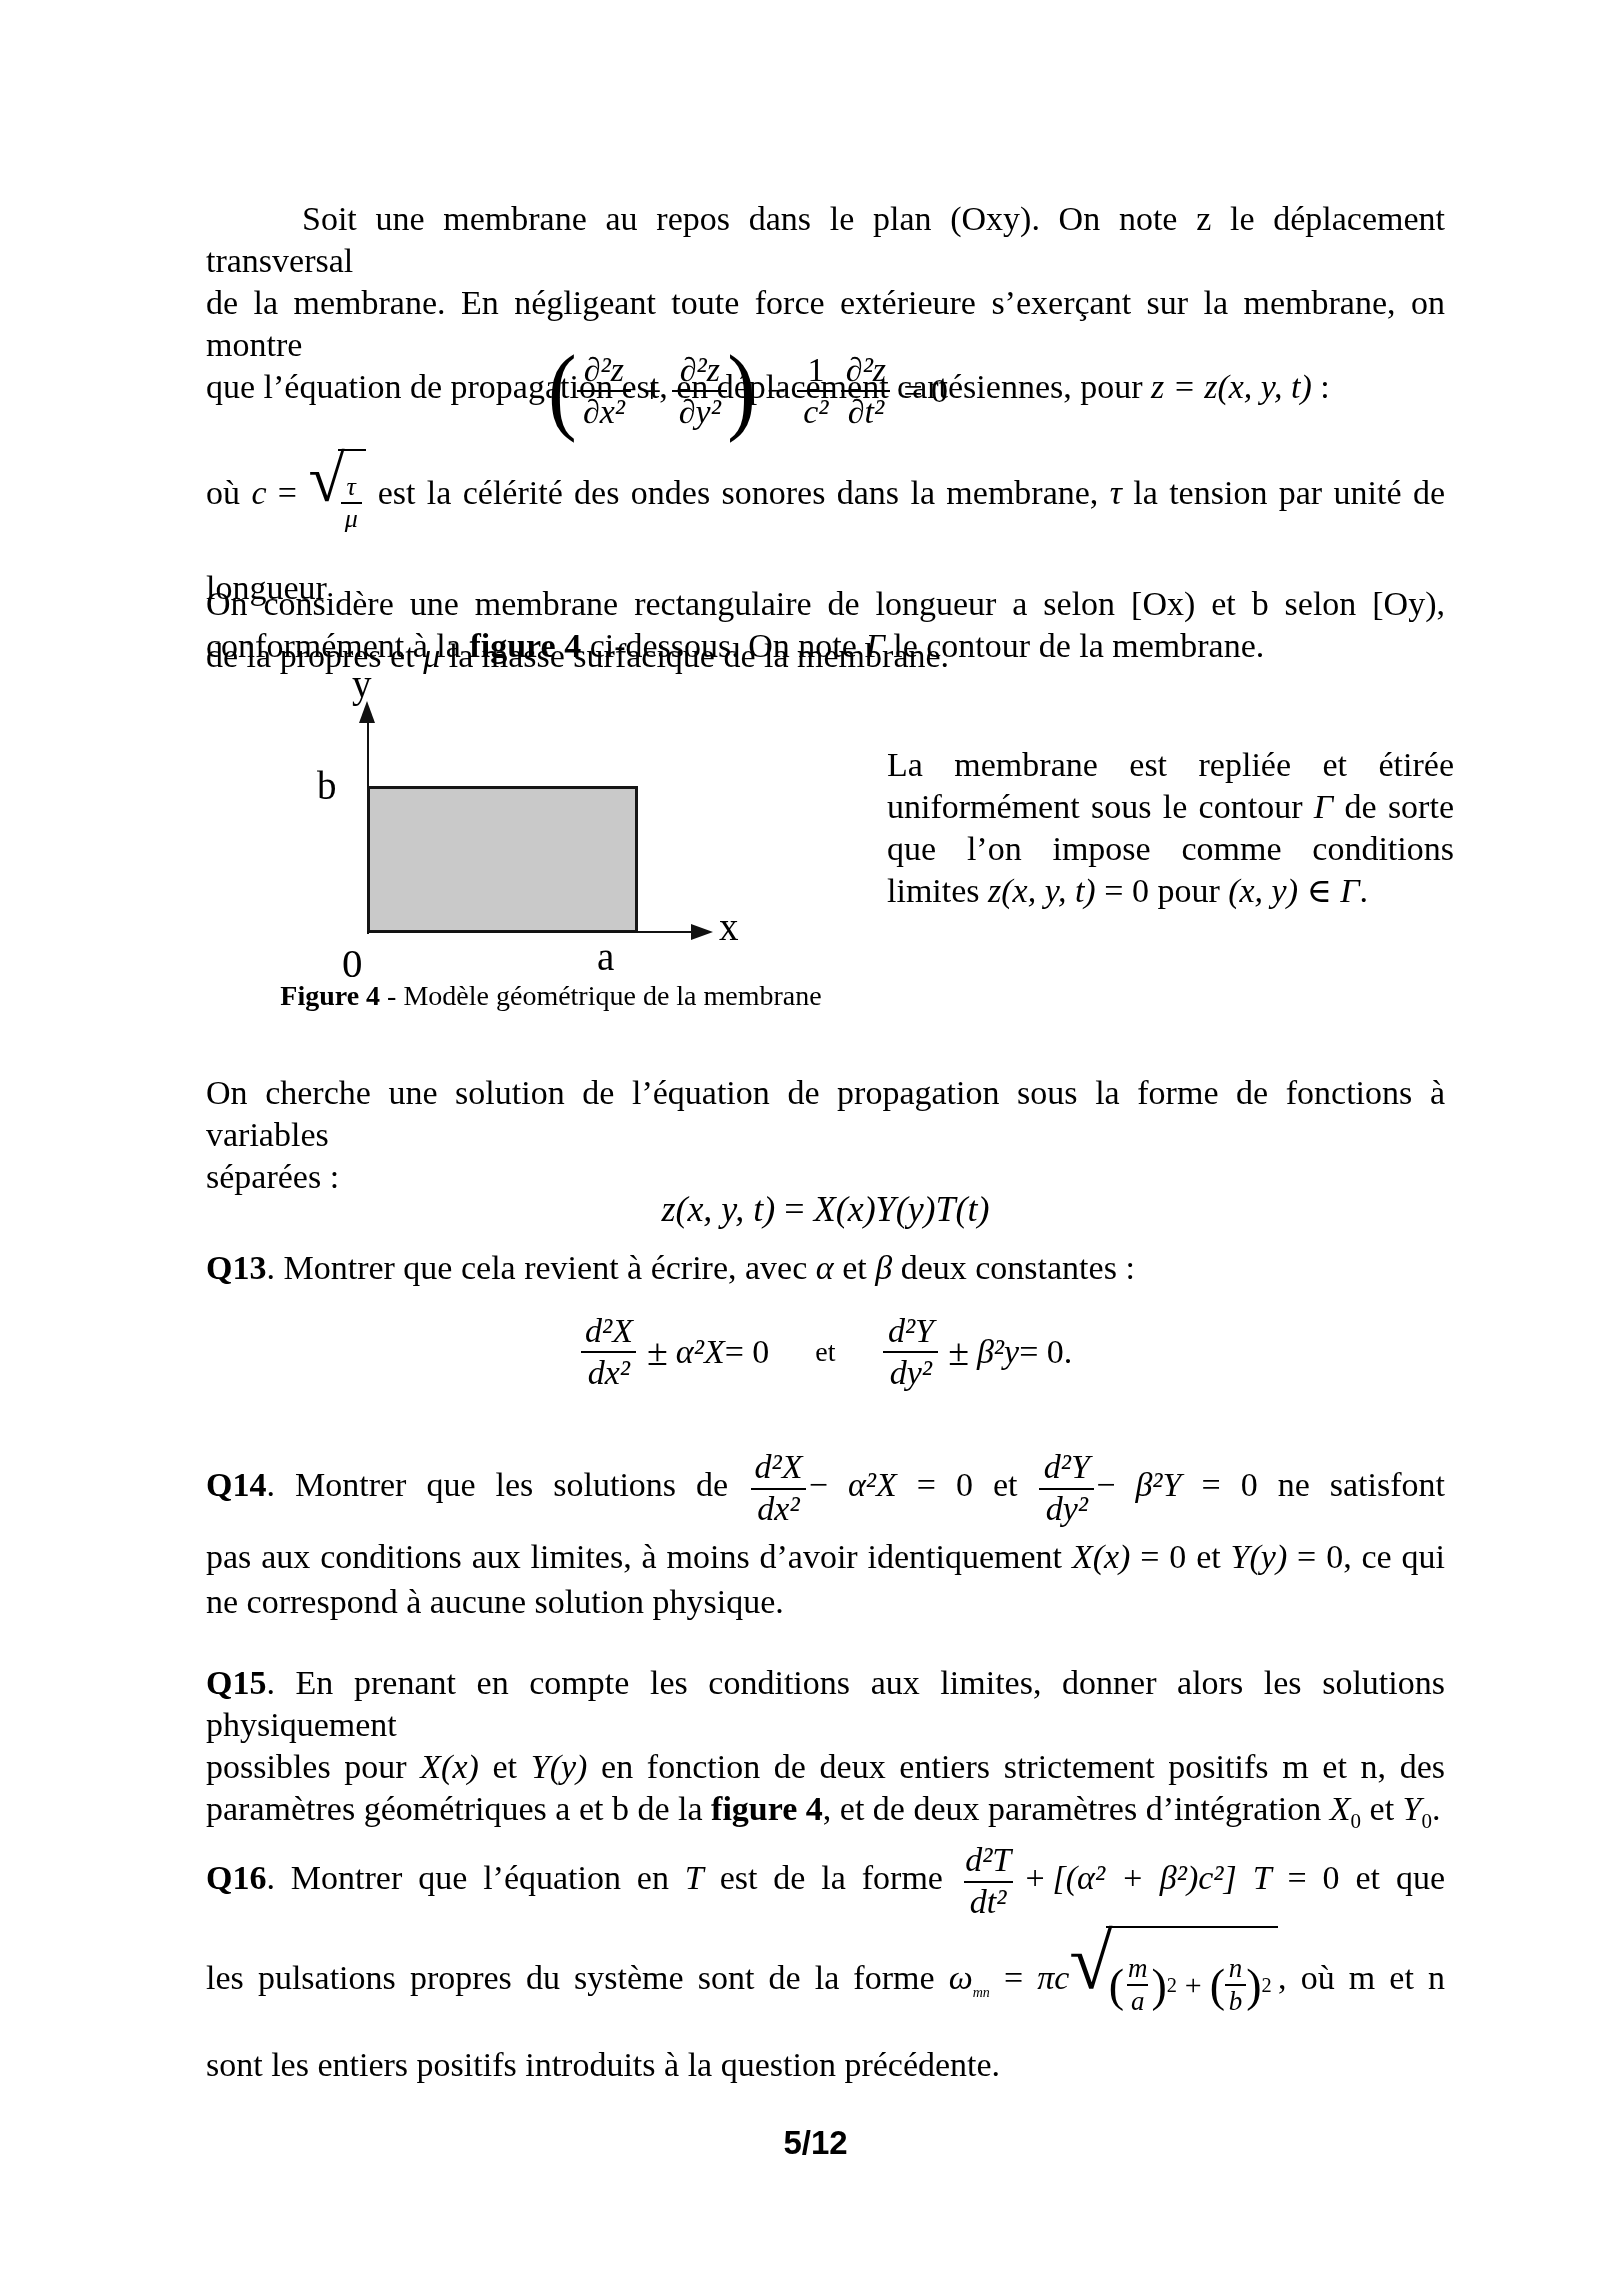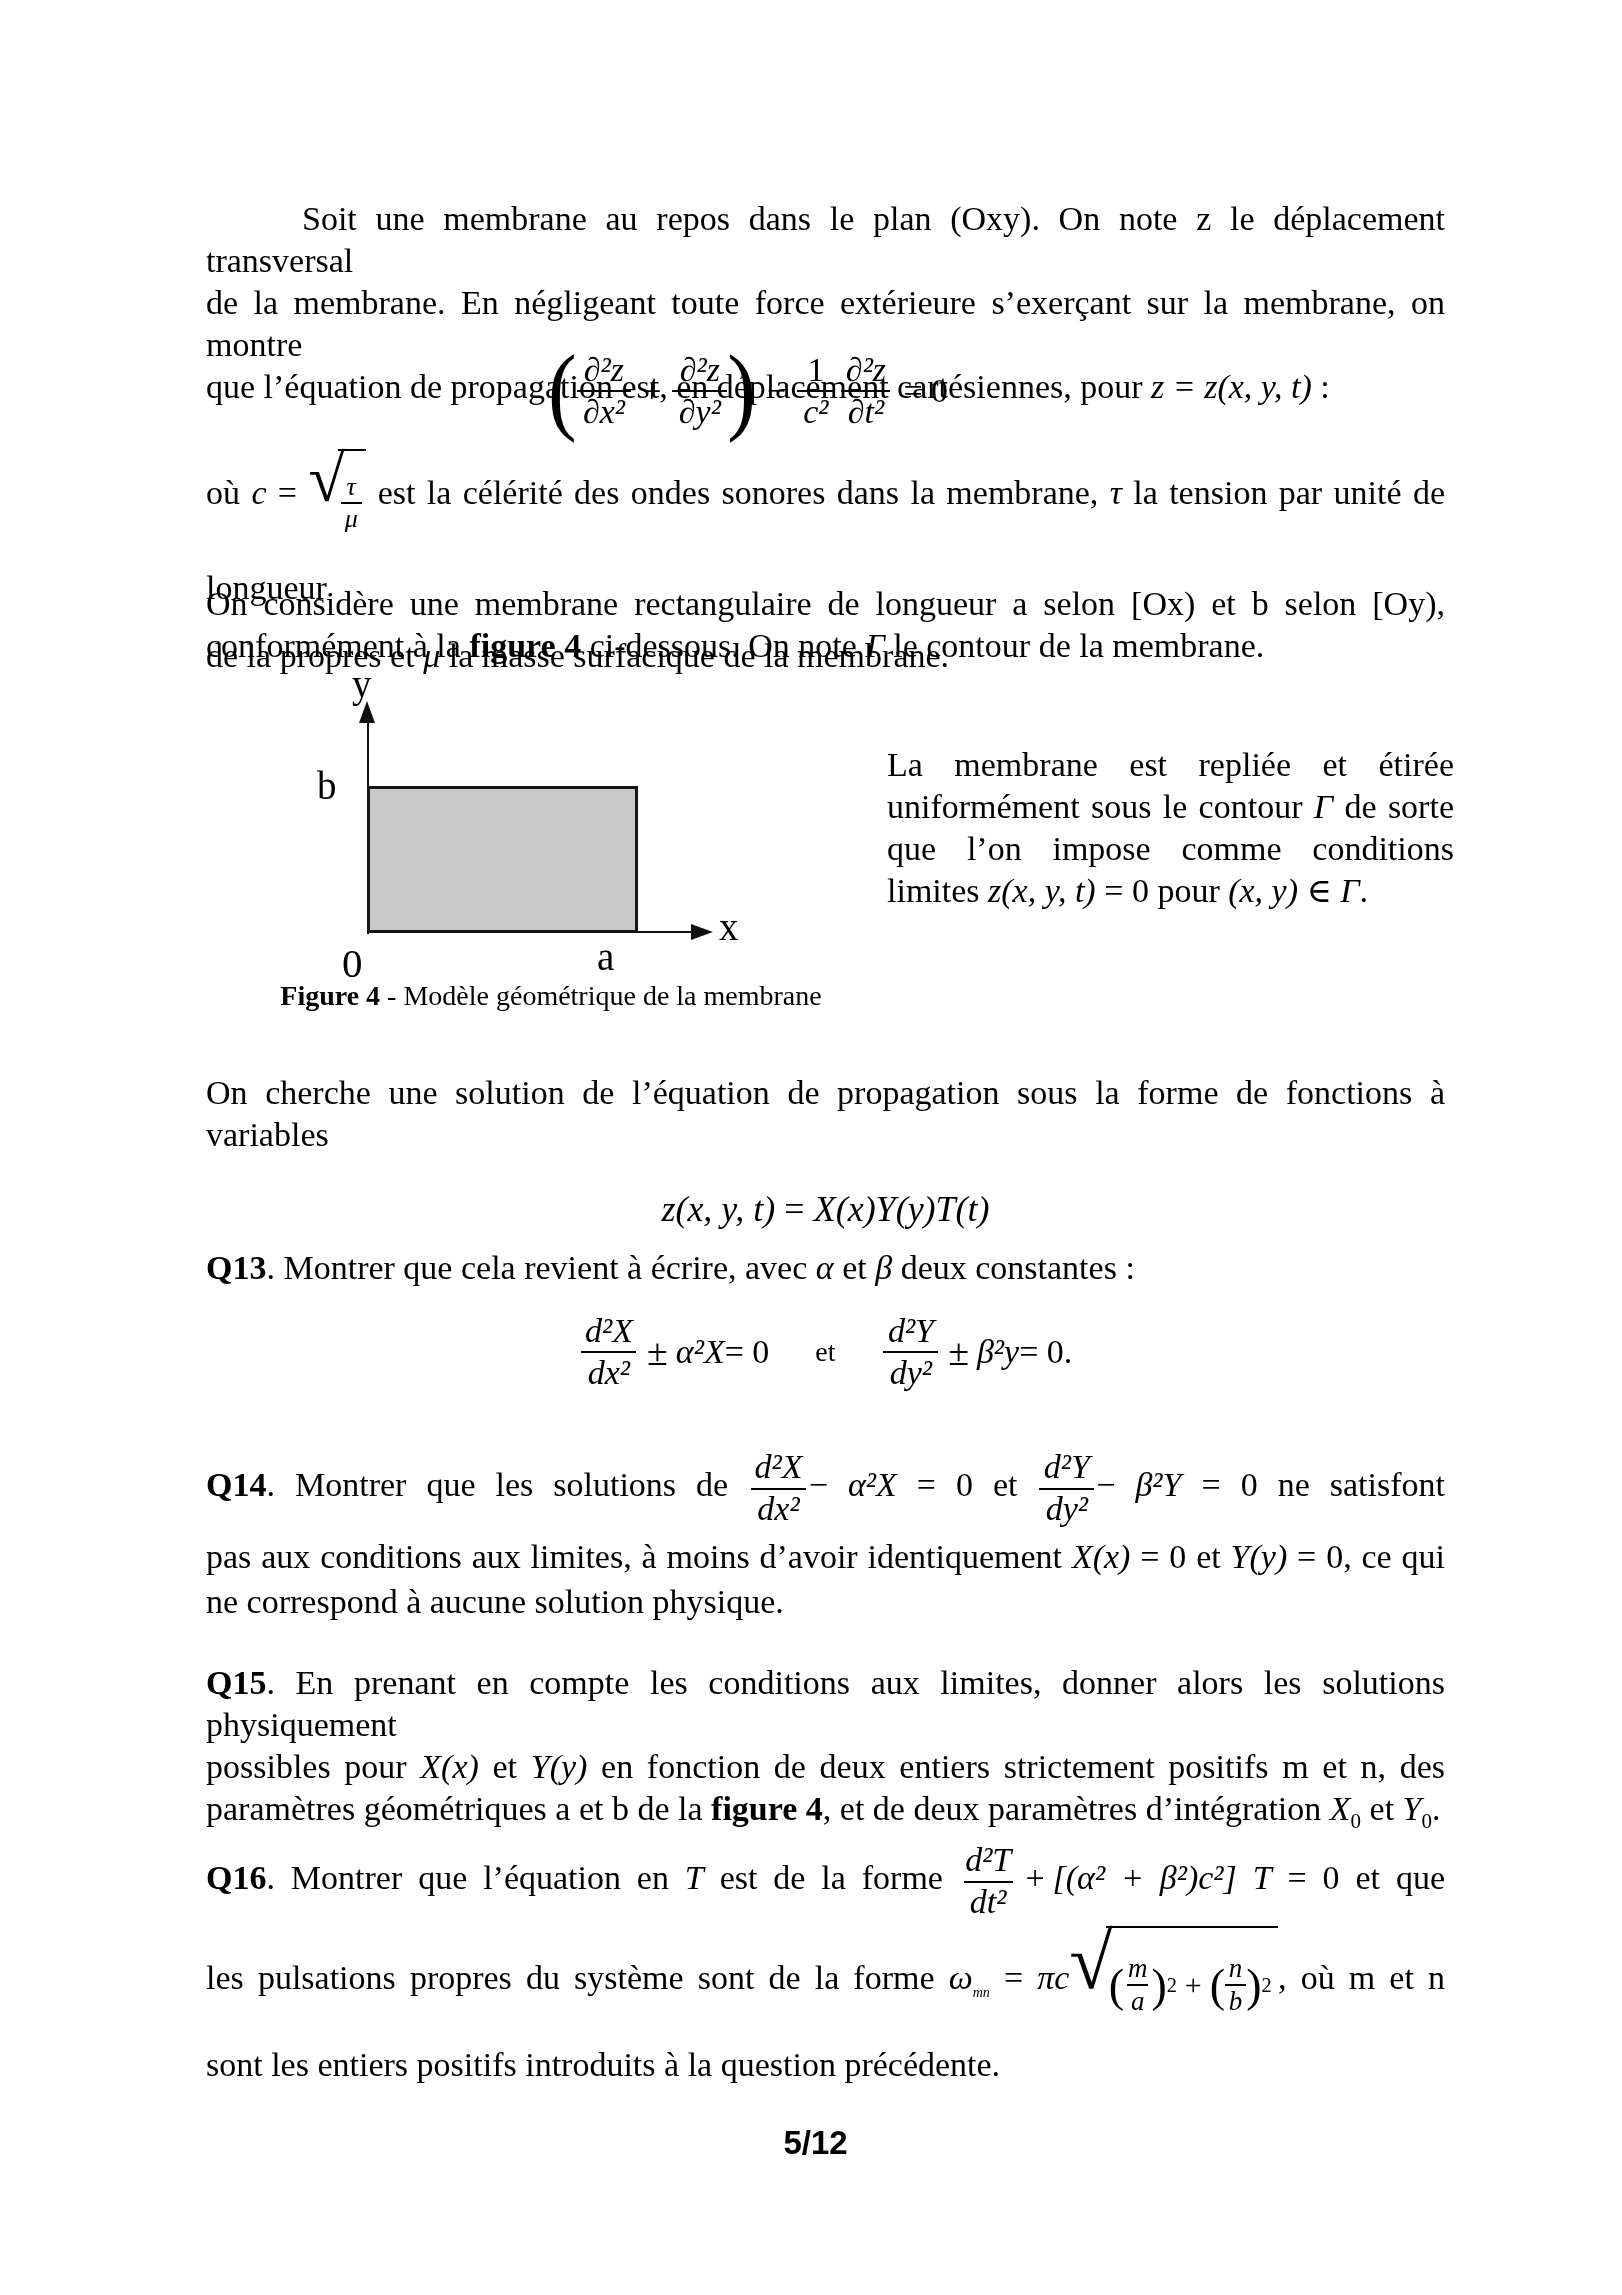--- a/index.html
+++ b/index.html
@@ -141,20 +141,21 @@
 
   <div class="blk" style="top:744px; left:873px; width:567px;">
     <div class="line jl"><span>La membrane est repliée et étirée</span></div>
     <div class="line jl"><span>uniformément sous le contour </span><span class="mi">Γ</span><span> de sorte</span></div>
     <div class="line jl"><span>que l’on impose comme conditions</span></div>
     <div class="line"><span>limites </span><span class="mi">z(x, y, t)</span><span> = 0 pour </span><span class="mi">(x, y)</span><span> ∈ </span><span class="mi">Γ</span><span>.</span></div>
   </div>
 
   <div class="blk" style="top:1072px;">
     <div class="line jl"><span>On cherche une solution de l’équation de propagation sous la forme de fonctions à variables</span></div>
+    <div class="line"><span>séparées :</span></div>
   </div>
 
   <div class="blk" style="top:1188px; text-align:center; font-size:36px; line-height:42px;">
     <span class="mi">z(x, y, t)</span><span> = </span><span class="mi">X(x)Y(y)T(t)</span>
   </div>
 
   <div class="blk" style="top:1247px;">
     <div class="line"><span class="mb">Q13</span><span>. Montrer que cela revient à écrire, avec </span><span class="mi">α</span><span> et </span><span class="mi">β</span><span> deux constantes :</span></div>
   </div>
 

